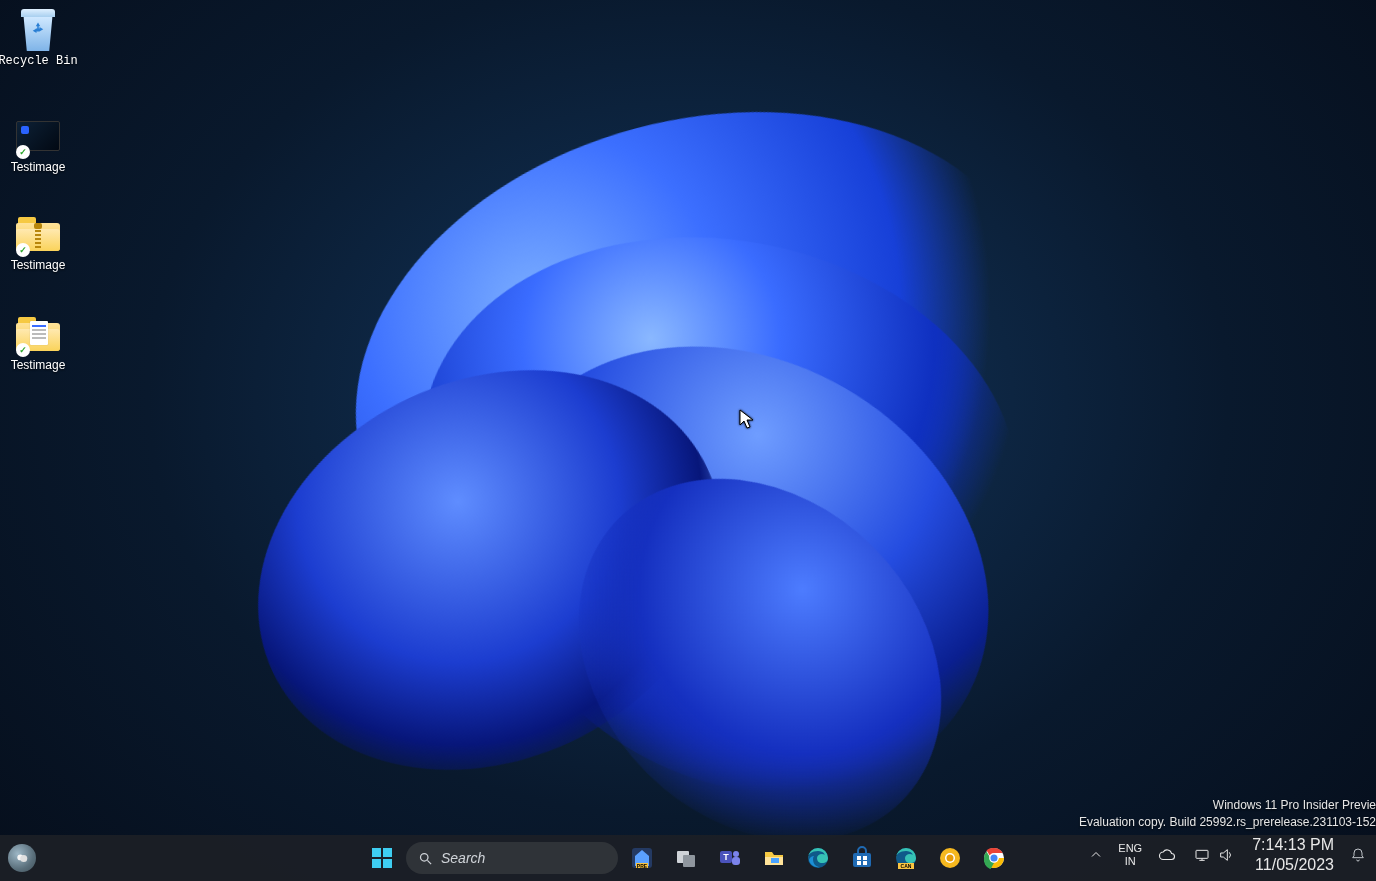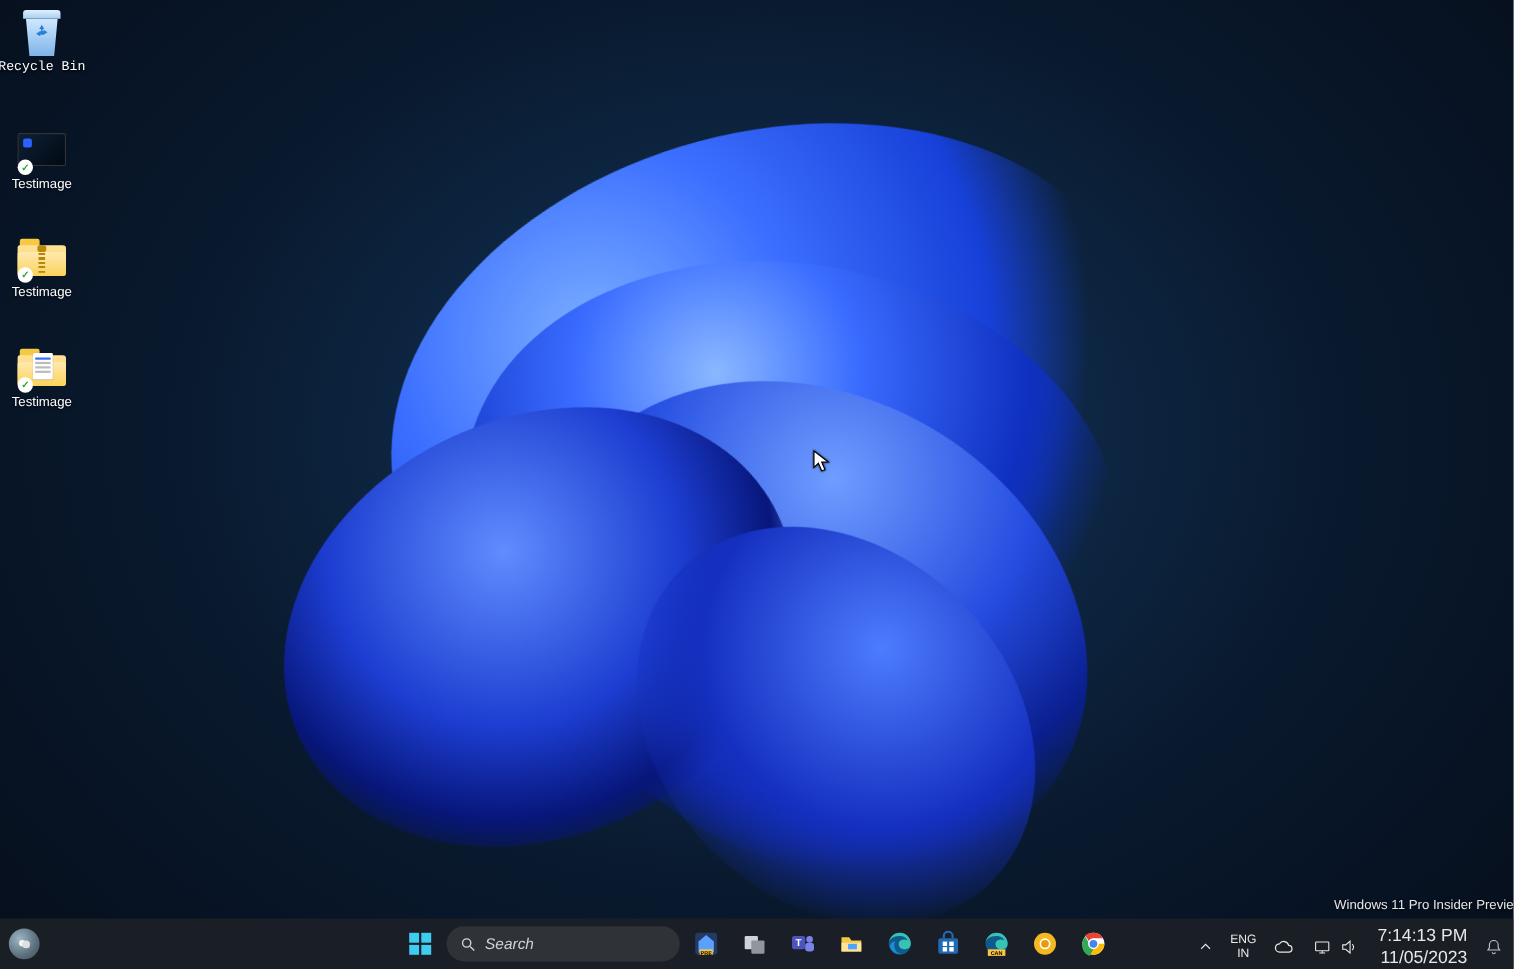--- a/index.html
+++ b/index.html
@@ -65,21 +65,21 @@
 .watermark { position:absolute; right:0; bottom:50px; text-align:right; font-size:12px; color:#e6e6e6; text-shadow:0 1px 2px rgba(0,0,0,.7); line-height:1.4; }
 
 
 .taskbar {
   position:absolute; left:0; right:0; bottom:0; height:46px;
   background: rgba(28,32,38,0.92);
   display:flex; align-items:center;
 }
 .tb-left { position:absolute; left:8px; display:flex; align-items:center; height:100%; }
 .tb-center { position:absolute; left:50%; transform:translateX(-50%); display:flex; align-items:center; gap:4px; height:100%; }
-.tb-right { position:absolute; right:0; display:flex; align-items:flex-end; height:100%; gap:8px; padding-right:6px; }
+.tb-right { position:absolute; right:0; display:flex; align-items:flex-start; height:100%; gap:8px; padding-right:6px; }
 
 .tb-btn { width:40px; height:40px; display:flex; align-items:center; justify-content:center; border-radius:4px; cursor:pointer; position:relative; }
 .tb-btn svg { width:24px; height:24px; }
 
 .search-box {
   height:32px; width:212px; background:#2f3338; border-radius:16px;
   display:flex; align-items:center; gap:8px; padding:0 12px; cursor:text;
   color:#cfd3d8;
   font-style:italic;
 }
@@ -166,20 +166,21 @@
 </div>
 
 <div class="cursor">
   <svg viewBox="0 0 16 22">
       <path fill="#fff" stroke="#000" stroke-width="1" d="M1 1l0 15 4-4 3 7 3-1-3-7 6 0z"></path>
     </svg>
 </div>
 
 <div class="watermark">
   <div>Windows 11 Pro Insider Previe</div>
+  <div>Evaluation copy. Build 25992.rs_prerelease.231103-152</div>
 </div>
 
 <div class="taskbar">
 
   <div class="tb-left">
     <div class="widget-btn">
       <svg width="14" height="14" viewBox="0 0 24 24">
           <circle cx="9" cy="11" r="5" fill="#f6f6f6"></circle>
           <circle cx="15" cy="13" r="6" fill="#e0e0e0"></circle>
         </svg>

